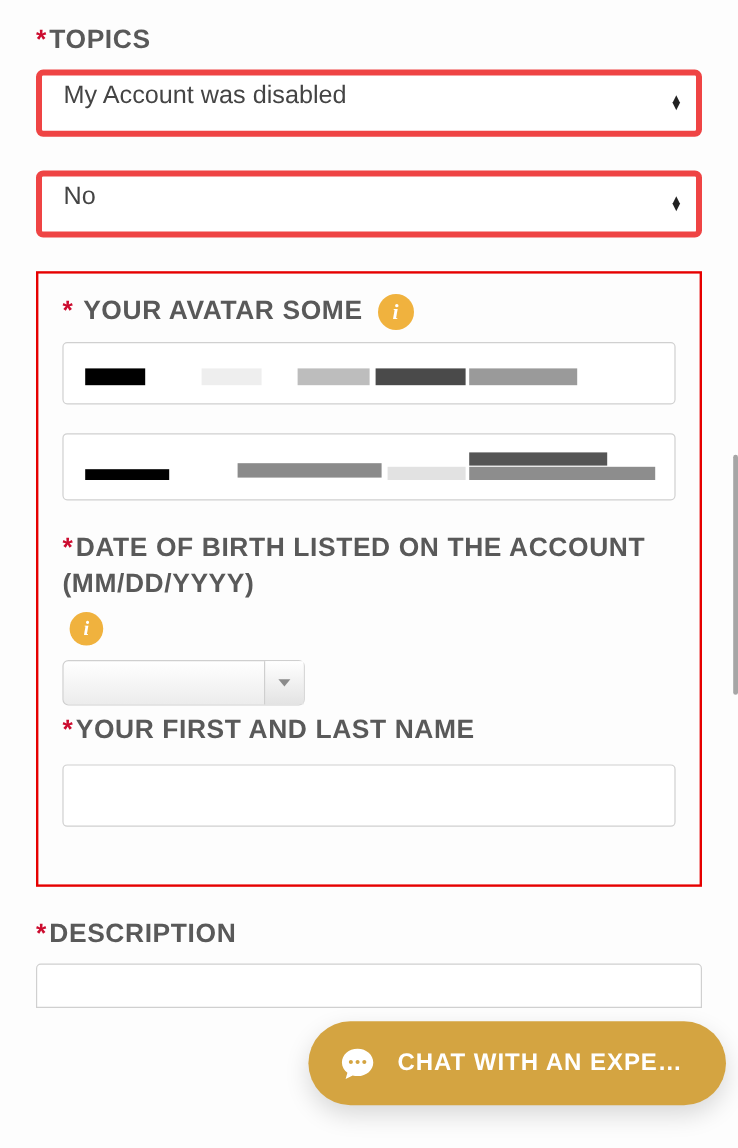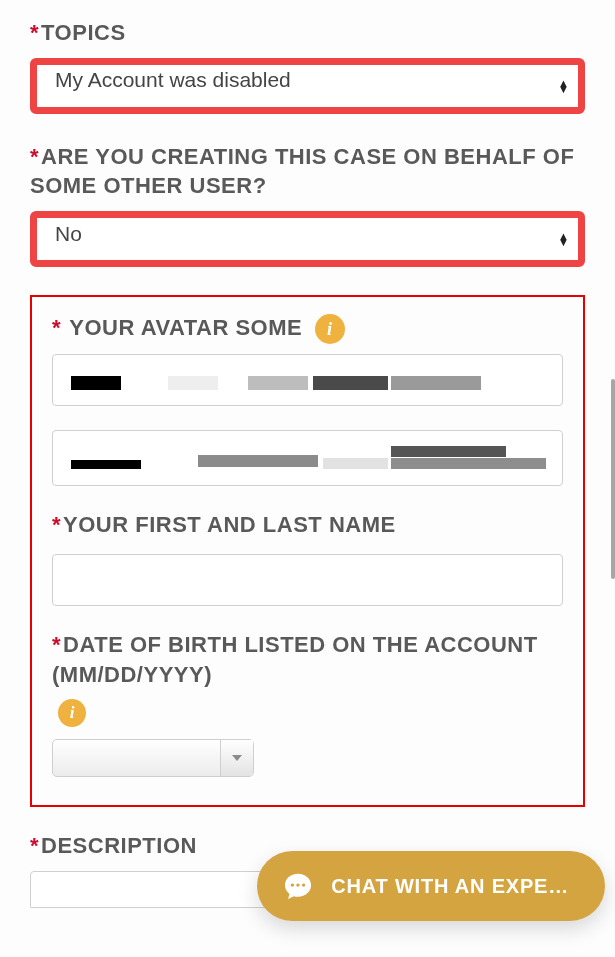--- a/index.html
+++ b/index.html
@@ -2,21 +2,21 @@
 <html><head>
 <meta charset="utf-8">
 <style>
   html,body{margin:0;padding:0;background:#fdfdfd;font-family:Arial,Helvetica,sans-serif;color:#595959;}
   .page{width:615px;height:957px;position:relative;overflow:hidden;box-sizing:border-box;padding:18px 30px 0 30px;}
   .label{font-size:22px;font-weight:600;letter-spacing:.5px;color:#595959;line-height:1.35;margin-bottom:10px;}
   .req::before{content:"*";color:#CC0C2F;margin-right:2px;}
   .select-wrap{position:relative;margin-bottom:28px;}
   select.control{
     width:100%;box-sizing:border-box;height:56px;padding:0 48px 12px 18px;font-size:21px;color:#444;
-    background:#fff;border:7px solid #ef4444;border-radius:6px;appearance:none;-webkit-appearance:none;
+    background:#fff;border:5px solid #ef4444;border-radius:6px;appearance:none;-webkit-appearance:none;
   }
   .select-caret{position:absolute;right:16px;top:50%;transform:translateY(-50%);pointer-events:none;font-size:11px;line-height:6px;color:#222;}
   .select-caret span{display:block;}
   .input{width:100%;box-sizing:border-box;height:52px;padding:0 18px;font-size:20px;background:#fff;border:1px solid #d0d0d0;border-radius:4px;margin-top:4px;margin-bottom:24px;}
   .redbox{border:2px solid #E60000;padding:16px 20px 24px 20px;margin-bottom:24px;}
   .info-ico{display:inline-flex;align-items:center;justify-content:center;width:30px;height:30px;border-radius:50%;background:#F0B23E;color:#fff;font-family:"Times New Roman",serif;font-weight:bold;font-style:italic;font-size:18px;vertical-align:baseline;margin-left:6px;}
   .info-ico.small{width:28px;height:28px;font-size:17px;}
   .redacted-field{position:relative;width:100%;height:52px;box-sizing:border-box;background:#fff;border:1px solid #d0d0d0;border-radius:4px;margin-top:4px;margin-bottom:24px;padding:14px 18px;}
   .redacted-field .bar{position:absolute;height:14px;top:21px;}
   .dob-picker{display:inline-block;width:200px;height:36px;border:1px solid #cfcfcf;border-radius:5px;position:relative;background:linear-gradient(#ffffff,#ececec);}
@@ -42,21 +42,20 @@
         <option>My Account was disabled</option>
       </select>
       <div class="select-caret">
           <span>▲</span>
           <span>▼</span>
         </div>
     </div>
   </div>
 
   <div class="group">
-    <div class="label req">ARE YOU CREATING THIS CASE ON BEHALF OF SOME OTHER USER?</div>
     <div class="select-wrap">
       <select class="control">
         <option>No</option>
       </select>
       <div class="select-caret">
           <span>▲</span>
           <span>▼</span>
         </div>
     </div>
   </div>
@@ -81,36 +80,36 @@
       <div class="redacted-field" style="height:56px;">
         <span class="bar" style="top:29px;left:18px;width:70px;background:#000;height:9px"></span>
         <span class="bar" style="top:24px;left:145px;width:120px;background:#8b8b8b;height:12px"></span>
         <span class="bar" style="top:27px;left:270px;width:65px;background:#e2e2e2;height:11px"></span>
         <span class="bar" style="top:15px;left:338px;width:115px;background:#555;height:11px"></span>
         <span class="bar" style="top:27px;left:338px;width:155px;background:#8d8d8d;height:11px"></span>
       </div>
     </div>
 
     <div>
-      <div class="label req">YOUR FIRST AND LAST NAME</div>
-      <input type="text" class="input" style="">
-    </div>
-
-    <div>
       <div class="label req">DATE OF BIRTH LISTED ON THE ACCOUNT (MM/DD/YYYY)</div>
       <div><span class="info-ico small">i</span></div>
       <div style="margin-top:12px">
         <div class="dob-picker">
           <div class="btn">
             <svg viewBox="0 0 12 10">
                 <path d="M1 2 L6 8 L11 2 Z"></path>
               </svg>
           </div>
         </div>
       </div>
+    </div>
+
+    <div>
+      <div class="label req">YOUR FIRST AND LAST NAME</div>
+      <input type="text" class="input" style="">
     </div>
 
   </div>
 
   <div class="group">
     <div class="label req">DESCRIPTION</div>
     <div class="desc-input"></div>
   </div>
 
   <div class="chat-pill">

